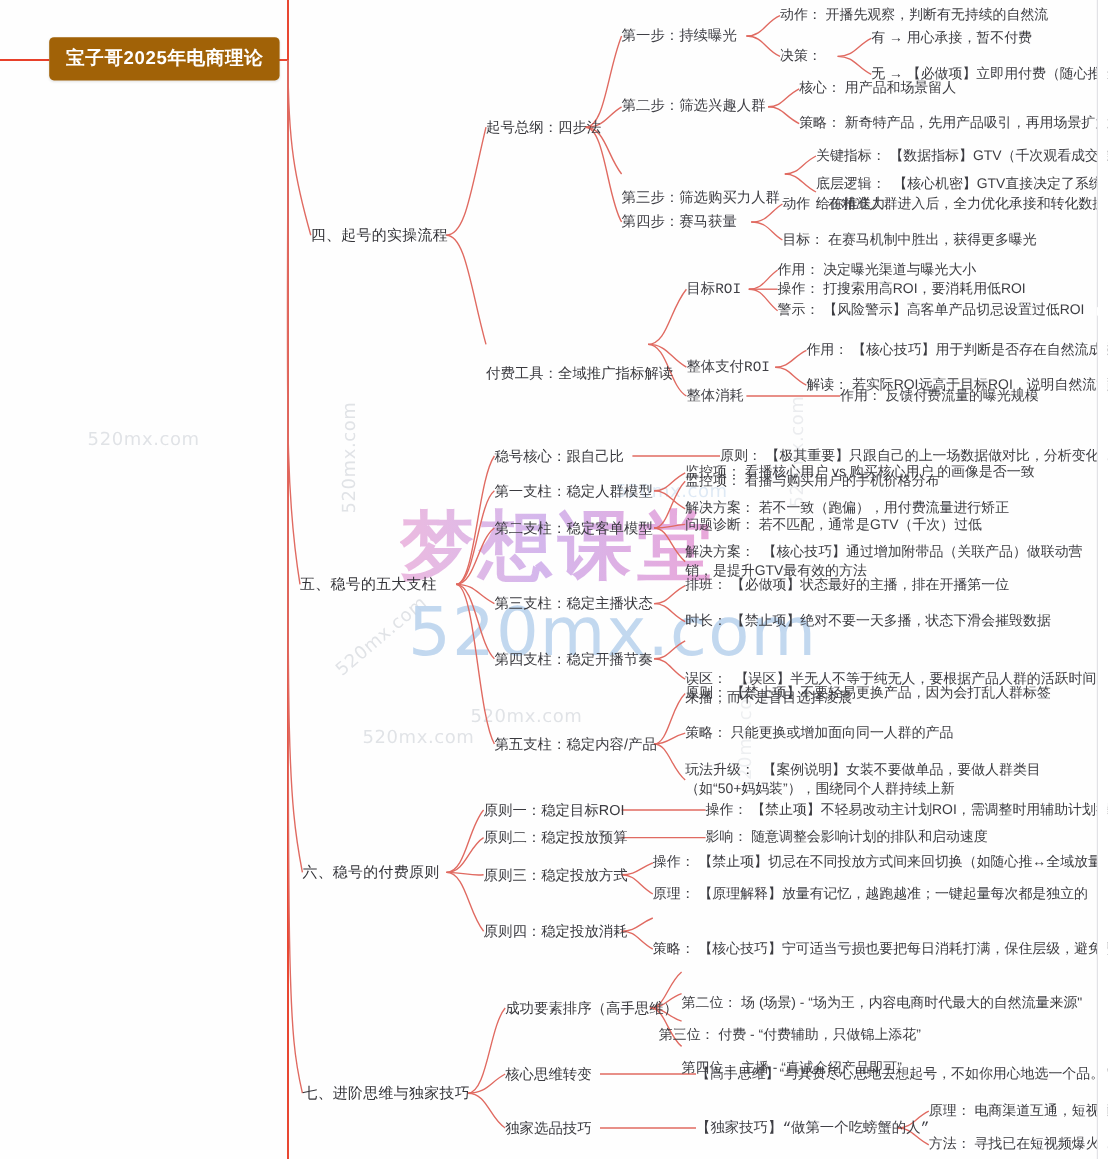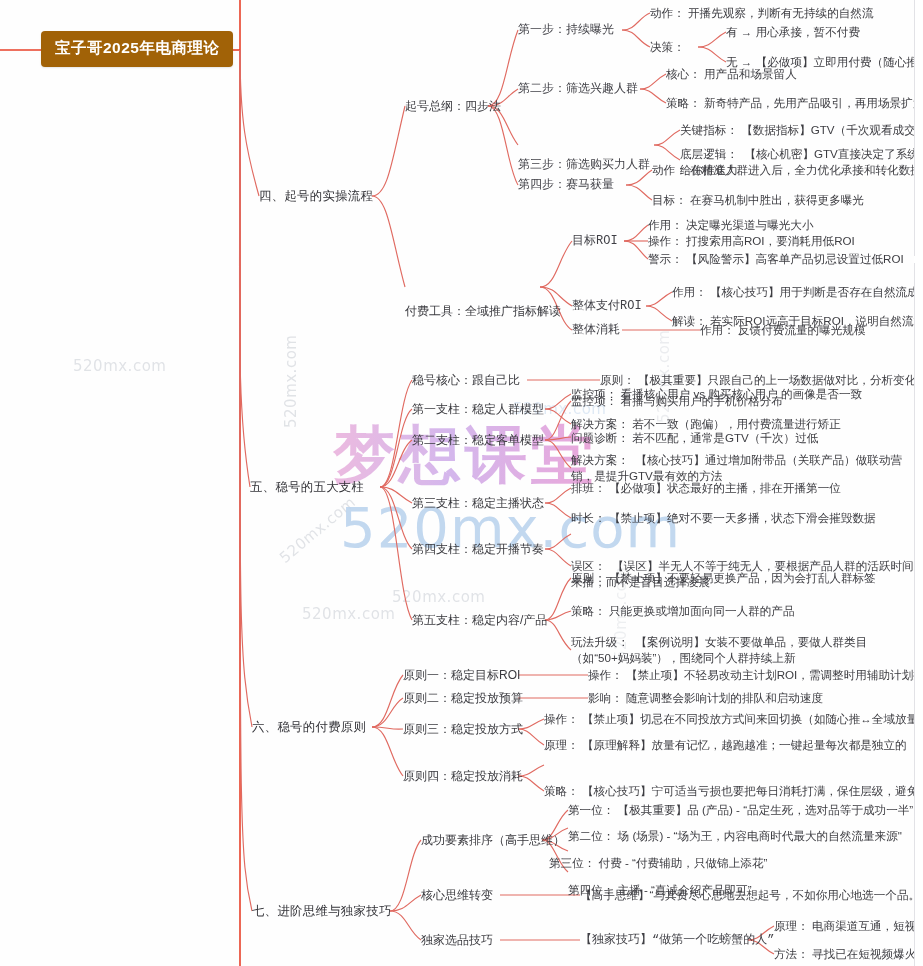--- a/index.html
+++ b/index.html
@@ -256,21 +256,20 @@
   <div class="node nowrap" style="left:544px; top:711px;">操作：  【禁止项】切忌在不同投放方式间来回切换（如随心推↔全域放量）</div>
   <div class="node nowrap" style="left:544px; top:737px;">原理：  【原理解释】放量有记忆，越跑越准；一键起量每次都是独立的</div>
   <div class="node nowrap" style="left:544px; top:783px;">策略：  【核心技巧】宁可适当亏损也要把每日消耗打满，保住层级，避免恶性循环</div>
 
   <div class="node l1 nowrap" style="left:252px; top:903px;">七、进阶思维与独家技巧</div>
 
   <div class="node l2 nowrap" style="left:421px; top:832px;">成功要素排序（高手思维）</div>
   <div class="node l2 nowrap" style="left:421px; top:887px;">核心思维转变</div>
   <div class="node l2 nowrap" style="left:421px; top:932px;">独家选品技巧</div>
 
-  <div class="node nowrap" style="left:568px; top:802px;">第一位：  【极其重要】品 (产品) - “品定生死，选对品等于成功一半”</div>
   <div class="node nowrap" style="left:568px; top:828px;">第二位：  场 (场景) - “场为王，内容电商时代最大的自然流量来源"</div>
   <div class="node nowrap" style="left:549px; top:855px;">第三位：  付费 - “付费辅助，只做锦上添花”</div>
   <div class="node nowrap" style="left:568px; top:882px;">第四位：  主播 - “真诚介绍产品即可”</div>
 
   <div class="node nowrap" style="left:580px; top:887px;">【高手思维】“与其费尽心思地去想起号，不如你用心地选一个品。”</div>
 
   <div class="node l3 nowrap" style="left:580px; top:932px;">【独家技巧】“做第一个吃螃蟹的人”</div>
   <div class="node nowrap" style="left:774px; top:918px;">原理：  电商渠道互通，短视频爆款在直播</div>
   <div class="node nowrap" style="left:774px; top:946px;">方法：  寻找已在短视频爆火，但在直播间</div>
 

